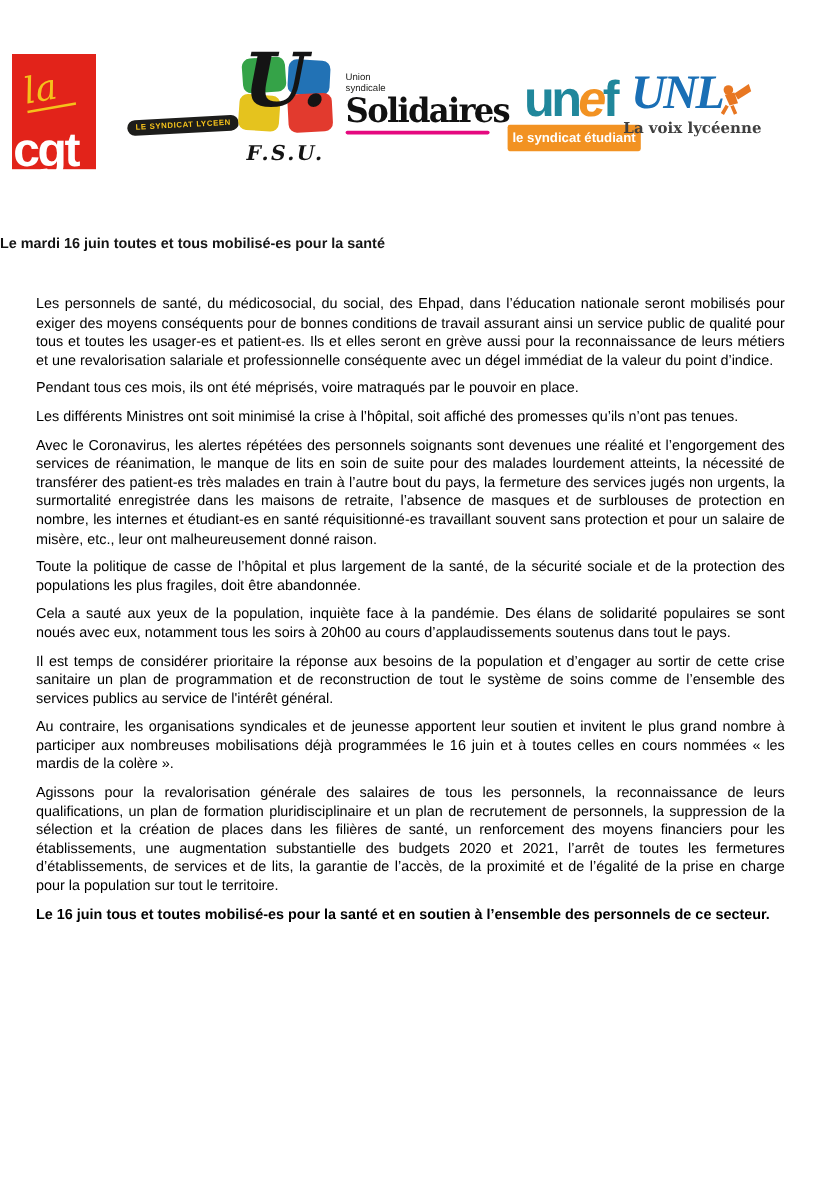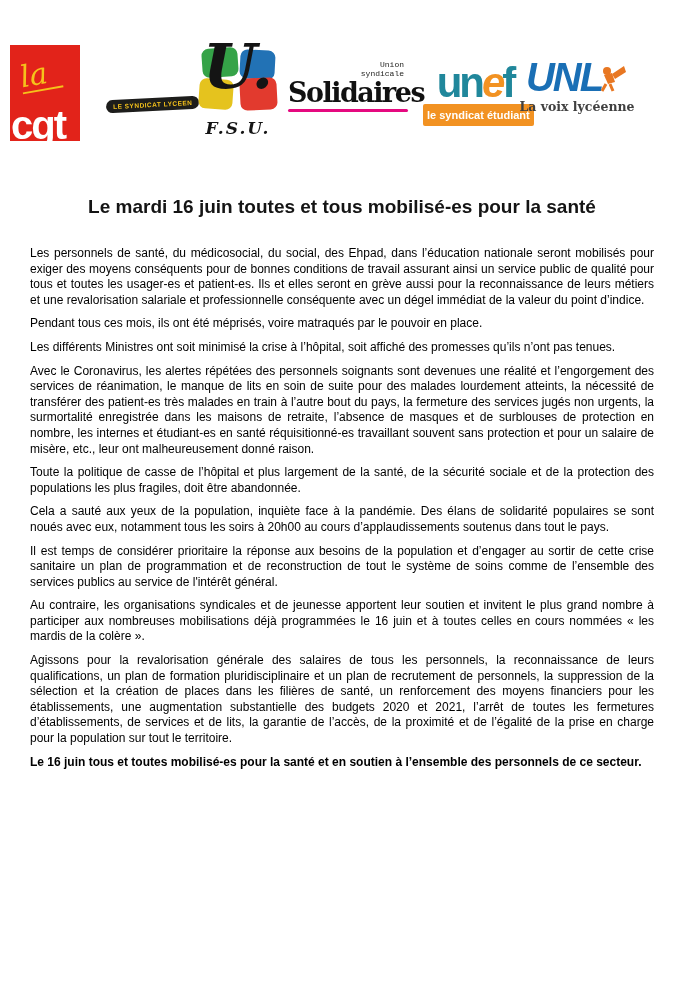--- a/index.html
+++ b/index.html
@@ -57,21 +57,21 @@
     font-size:62px; color:#141414; line-height:1; text-align:center;
   }
   .fsu-label {
     margin-top:8px; font-family:"DejaVu Serif", serif; font-style:italic; font-weight:bold;
     font-size:17px; color:#141414; letter-spacing:2px;
   }
 
   
   .logo-solidaires { position:absolute; left:288px; top:60px; width:120px; }
   .solidaires-top {
-    text-align:right; font-family:Liberation Mono, monospace;
+    font-family:Liberation Sans, sans-serif;
     font-size:8px; line-height:9px; color:#1d1d1b; padding-right:4px; white-space:pre-line;
   }
   .solidaires-main {
     font-family:"DejaVu Serif", serif; font-weight:bold;
     font-size:28px; letter-spacing:-1.5px; color:#111; line-height:1.05;
     transform:scaleX(0.96); transform-origin:left;
   }
   .solidaires-bar { height:3px; background:#e5097f; margin-top:2px; border-radius:2px; }
 
   
@@ -79,29 +79,29 @@
   .unef-main { font-size:42px; font-weight:800; color:#20879b; line-height:0.9; letter-spacing:-3px; }
   .unef-e { color:#f29222; font-style:italic; }
   .unef-tagline {
     display:inline-block; margin-top:2px;
     background:#f29222; color:#ffffff;
     font-size:11px; font-weight:bold; padding:5px 4px; border-radius:2px; white-space:nowrap;
   }
 
   
   .logo-unl { position:absolute; left:518px; top:58px; width:118px; text-align:center; }
-  .unl-row { display:flex; align-items:center; justify-content:center; }
+  .unl-row { display:flex; align-items:flex-end; justify-content:center;font-family:Liberation Serif, serif; }
   .unl-main { font-size:40px; font-weight:800; font-style:italic; color:#1a6fb5; line-height:0.95; letter-spacing:-2px; }
   .unl-figure { width:30px; height:30px; margin-left:-4px; margin-top:0; }
   .unl-tagline { margin-top:3px; color:#404040; font-family:"DejaVu Serif", serif; font-weight:bold; font-size:12.5px; }
 
   
   .doc-title {
     position:absolute; top:196px; left:0; width:684px;
-    text-align:center; font-size:19px; font-weight:bold; color:#141414;
+    text-align:left; font-size:12px; font-weight:bold; color:#141414;
   }
   .doc-body {
     position:absolute; top:246px; left:30px; width:624px;
     font-size:12px; line-height:15.6px; text-align:justify; color:#000000;
   }
   .doc-body p { margin:0 0 8px 0; }
   .doc-body p.closing { font-weight:bold; }
 </style>
 </head>
 <body>

